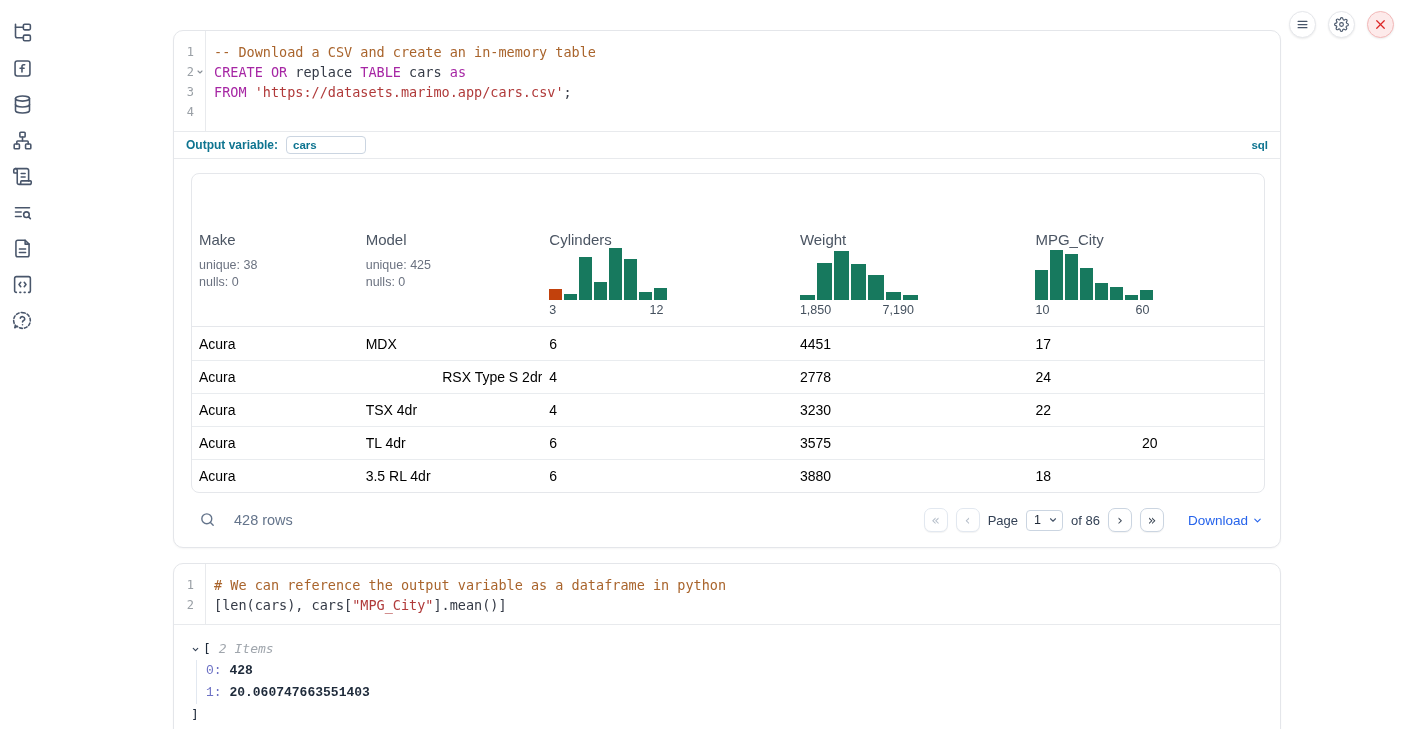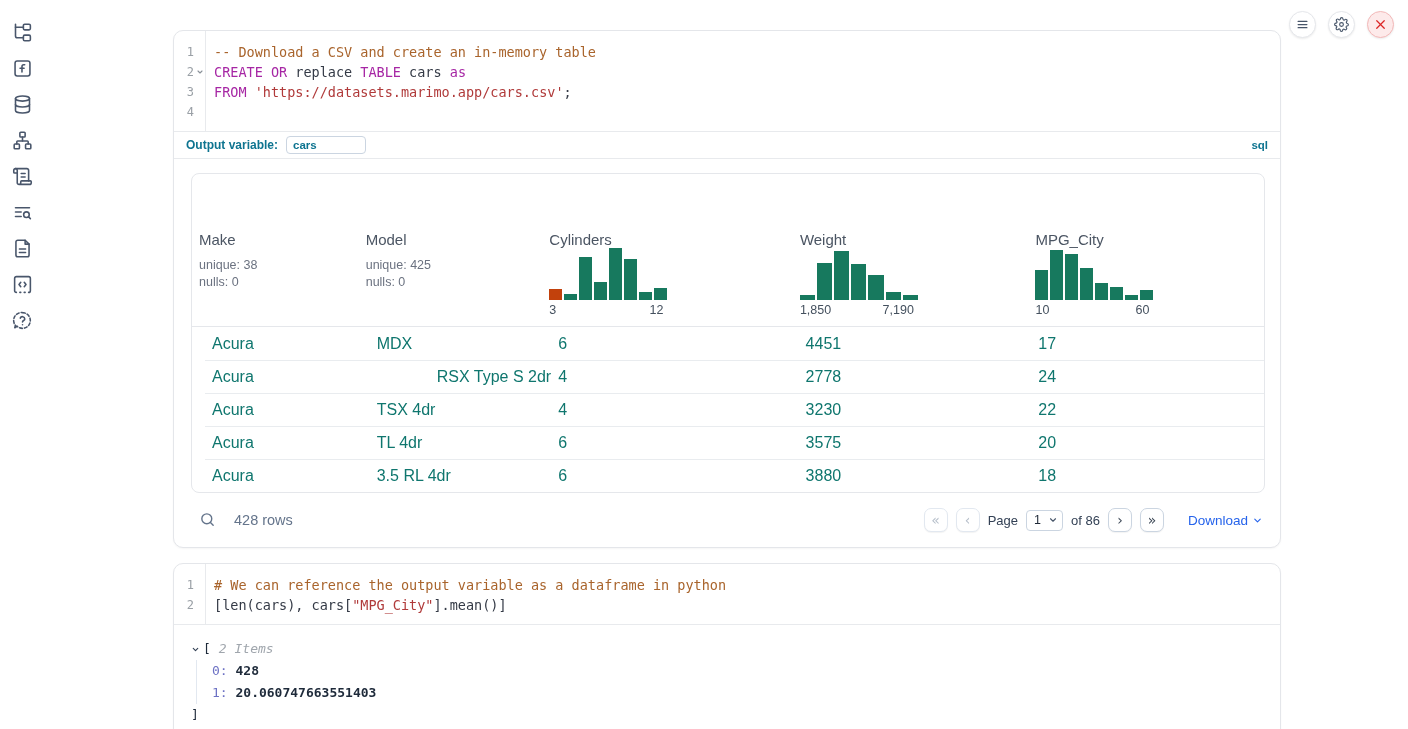--- a/index.html
+++ b/index.html
@@ -64,21 +64,21 @@
   .th { display:flex; flex-direction:column; padding-left:7px; cursor:pointer;margin-top:44px; }
   .th-name { color:#4b5563; font-size:15px; font-weight:500; }
   .th-stats { margin-top:9px; color:#6b7280; font-size:12.5px; line-height:17px; }
   .hist-wrap { margin-top:auto; width:118px; }
   .hist-bars { height:52px; display:flex; align-items:flex-end; gap:2px; }
   .hist-bar { flex:1; background:#17795e; }
   .hist-bar.orange { background:#c2410c; }
   .hist-labels { display:flex; justify-content:space-between; margin-top:3px;
                  color:#44505e; font-size:12.5px; padding-right:4px; }
   .trow { display:flex; align-items:center; height:33px; border-top:1px solid #e9ecef;
-          font-size:16px; color:#0f766e; cursor:default;margin-left:13px; }
+          font-size:14px; color:#000000; cursor:default; }
   .trow:first-child { border-top:none; }
   .td { padding-left:7px; overflow:hidden; white-space:nowrap; }
 
   
   .tfooter { display:flex; align-items:center; margin-top:12px; height:30px; }
   .search-btn { margin-left:8px; color:#64748b; width:18px; height:18px; cursor:pointer; }
   .search-btn svg { width:17px; height:17px; }
   .rowcount { margin-left:17px; color:#64748b; font-size:14.5px; }
   .pager { margin-left:auto; display:flex; align-items:center; gap:8px; }
   .page-btn { width:24px; height:24px; border:1px solid #e2e8f0; border-radius:7px;
@@ -98,21 +98,21 @@
 
   
   .py-output { border-top:1px solid #e8eaed; padding:13px 17px 16px 17px;
                font-family:"DejaVu Sans Mono", monospace; font-size:13px;
                line-height:22px; color:#1e2a3a; }
   .tree-line1 { display:flex; align-items:center; }
   .tree-chevron { width:12px; color:#334155; display:flex; align-items:center; cursor:pointer; }
   .tree-chevron svg { width:9px; height:9px; }
   .bracket { color:#1e2a3a; }
   .items-label { color:#a0a6ad; font-style:italic; margin-left:8px; }
-  .tree-entries { margin-left:5px; border-left:1px solid #e2e8f0; padding-left:15px; }
+  .tree-entries { margin-left:5px; border-left:1px solid #e2e8f0; padding-left:9px;font-family:Liberation Mono, monospace; }
   .tree-key { color:#6c71c4; }
   .tree-val { color:#1e2a3a; font-weight:600; }
 </style>
 </head>
 <body>
 
 <div class="sidebar">
   <div class="side-icon">
     <svg viewBox="0 0 24 24" fill="none" stroke="currentColor" stroke-width="1.8" stroke-linecap="round" stroke-linejoin="round">
       <rect x="13" y="2.5" width="8" height="6.5" rx="1.5"></rect>
@@ -338,21 +338,21 @@
               <div class="td" style="width: 184px;">TSX 4dr</div>
               <div class="td" style="width: 251px;">4</div>
               <div class="td" style="width: 236px;">3230</div>
               <div class="td" style="width: 236px;">22</div>
             </div>
             <div class="trow">
               <div class="td" style="width: 167px;">Acura</div>
               <div class="td" style="width: 184px;">TL 4dr</div>
               <div class="td" style="width: 251px;">6</div>
               <div class="td" style="width: 236px;">3575</div>
-              <div class="td" style="width: 236px;">20</div>
+              <div class="td" style="width: 236px; text-align: center;">20</div>
             </div>
             <div class="trow">
               <div class="td" style="width: 167px;">Acura</div>
               <div class="td" style="width: 184px;">3.5 RL 4dr</div>
               <div class="td" style="width: 251px;">6</div>
               <div class="td" style="width: 236px;">3880</div>
               <div class="td" style="width: 236px;">18</div>
             </div>
           </div>
       </div>

